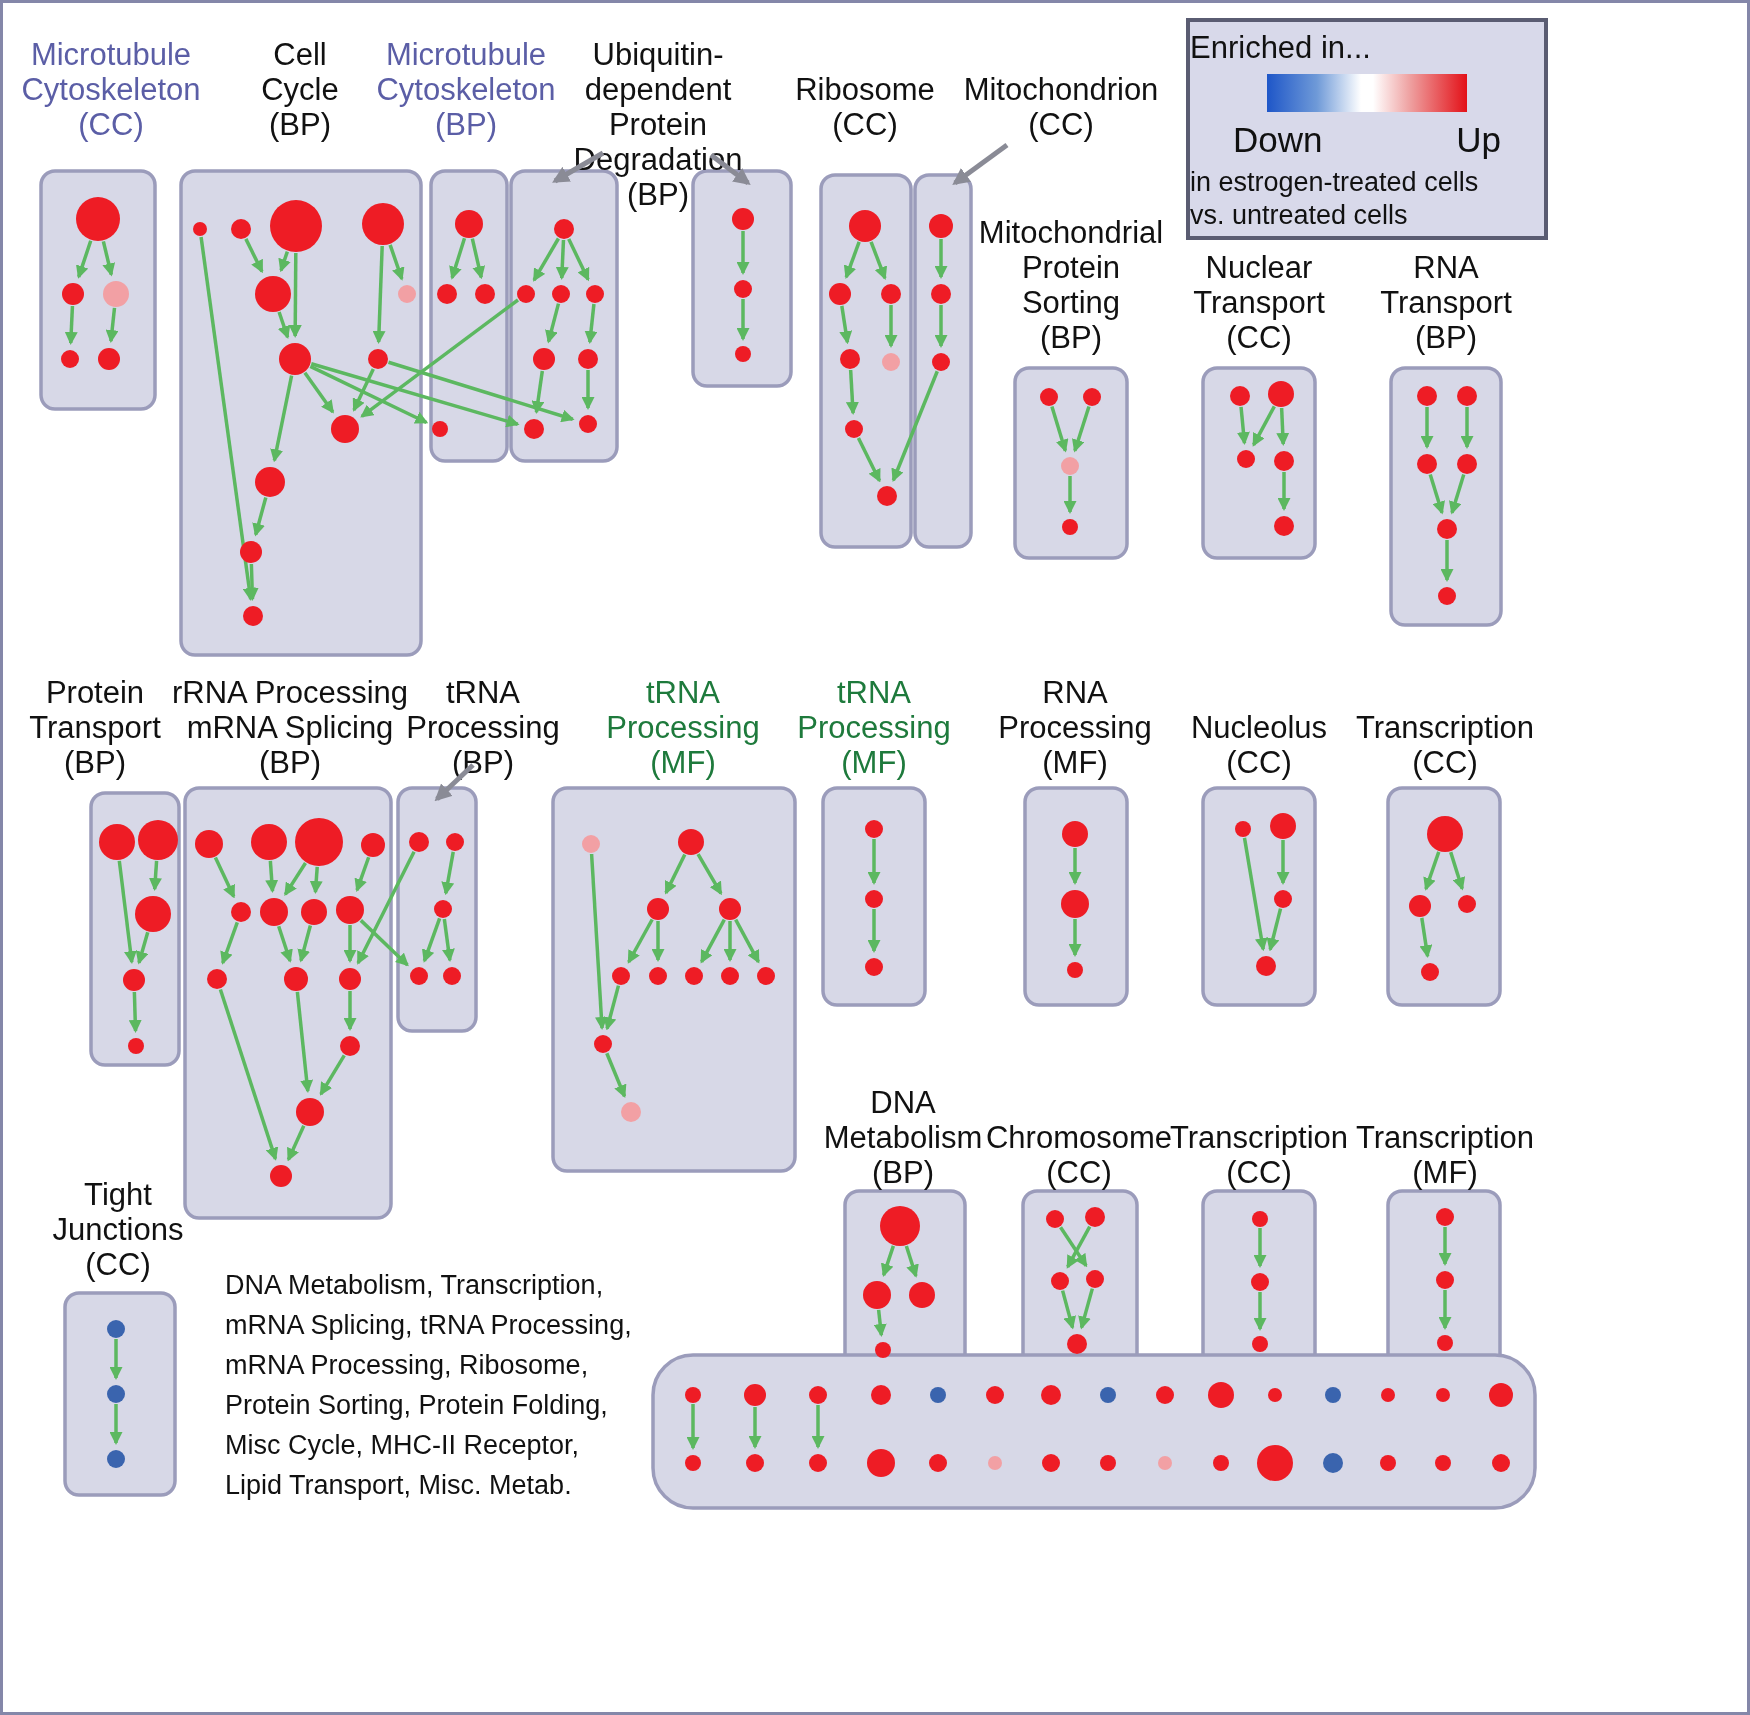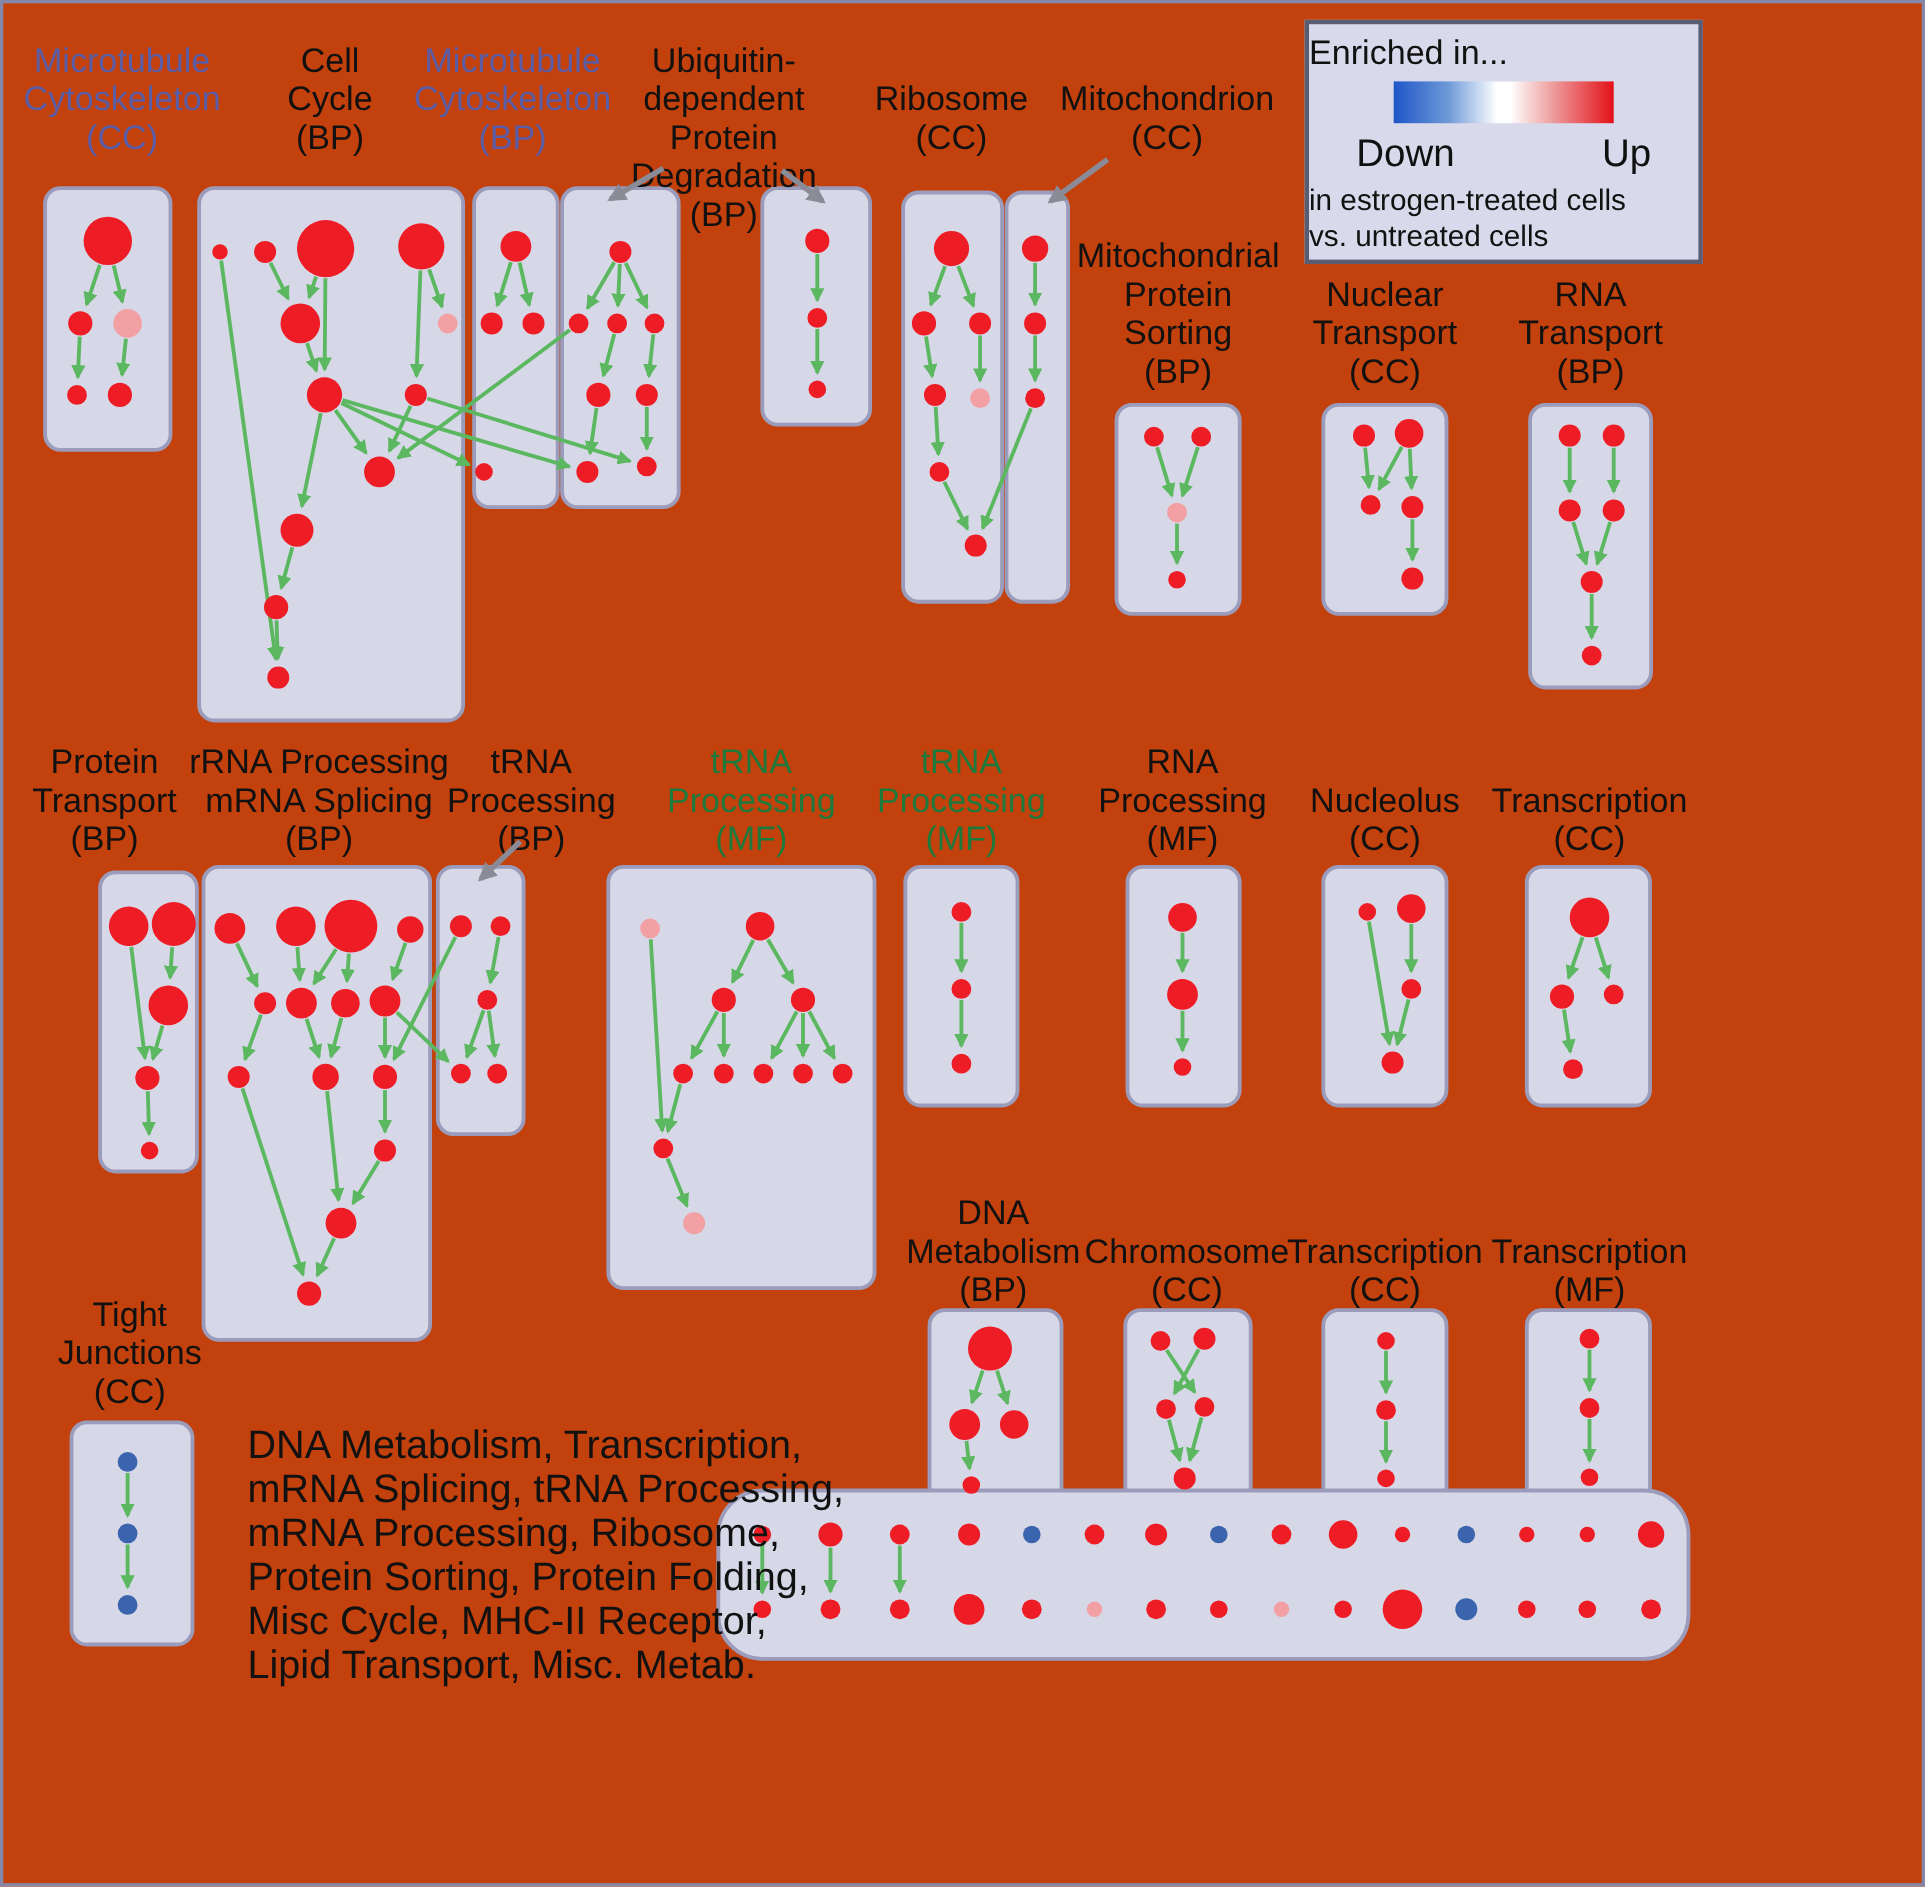--- a/index.html
+++ b/index.html
@@ -1,24 +1,24 @@
 <!DOCTYPE html>
 <html><head>
 <meta charset="utf-8">
 <style>
   html,body{margin:0;padding:0;background:#b9bad6;}
-  .figure{position:relative;width:1750px;height:1715px;background:#c2410c;border:3px solid #8487a9;box-sizing:border-box;font-family:"Liberation Sans",sans-serif;overflow:hidden;}
+  .figure{position:relative;width:1750px;height:1715px;background:#ffffff;border:3px solid #8487a9;box-sizing:border-box;font-family:"Liberation Sans",sans-serif;overflow:hidden;}
   #diagram{position:absolute;left:0;top:0;width:1744px;height:1709px;}
   #diagram text{font-family:"Liberation Sans",sans-serif;}
   .legend{position:absolute;left:1183px;top:15px;width:362px;height:222px;background:#d8d9ea;border:4px solid #5a5c72;box-sizing:border-box;color:#111;}
   .legend-title{font-size:31px;margin-top:8px;}
   .legend-gradient{width:200px;height:38px;margin:8px auto 8px auto;background:linear-gradient(90deg,#1e56c8 0%,#6f9ad8 25%,#ffffff 47%,#ffffff 53%,#ee9e9e 72%,#e31118 100%);}
   .legend-row{display:flex;justify-content:space-between;width:268px;margin:0 auto 6px auto;font-size:35px;}
   .legend-sub{font-size:27px;line-height:33px;}
-  .misc-text{position:absolute;left:222px;top:1290px;font-size:36px;line-height:40px;color:#111;}
+  .misc-text{position:absolute;left:222px;top:1262px;font-size:27px;line-height:40px;color:#111;}
 </style>
 </head>
 <body>
 
 <div class="figure">
 
   <svg id="diagram" viewBox="0 0 1744 1709">
       <defs>
         <marker id="ag" viewBox="0 0 10 10" refX="8.5" refY="5" markerWidth="13" markerHeight="13" orient="auto" markerUnits="userSpaceOnUse">
           <path d="M0,0 L10,5 L0,10 Z" fill="#5cb860"></path>

